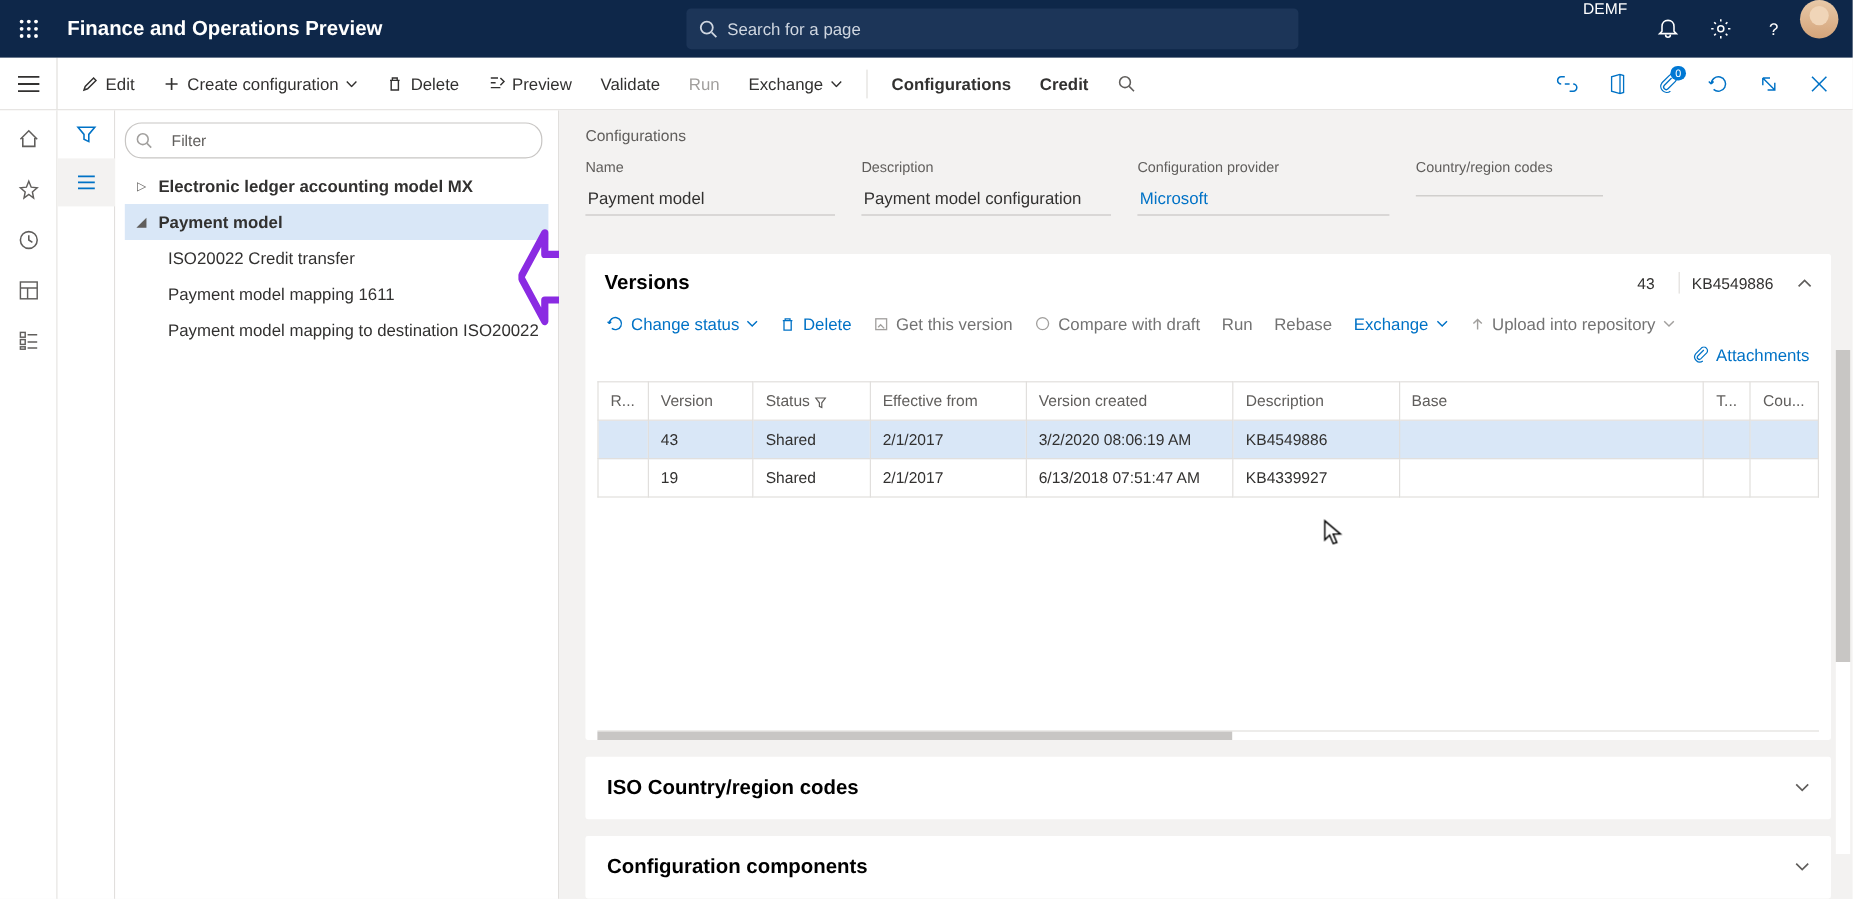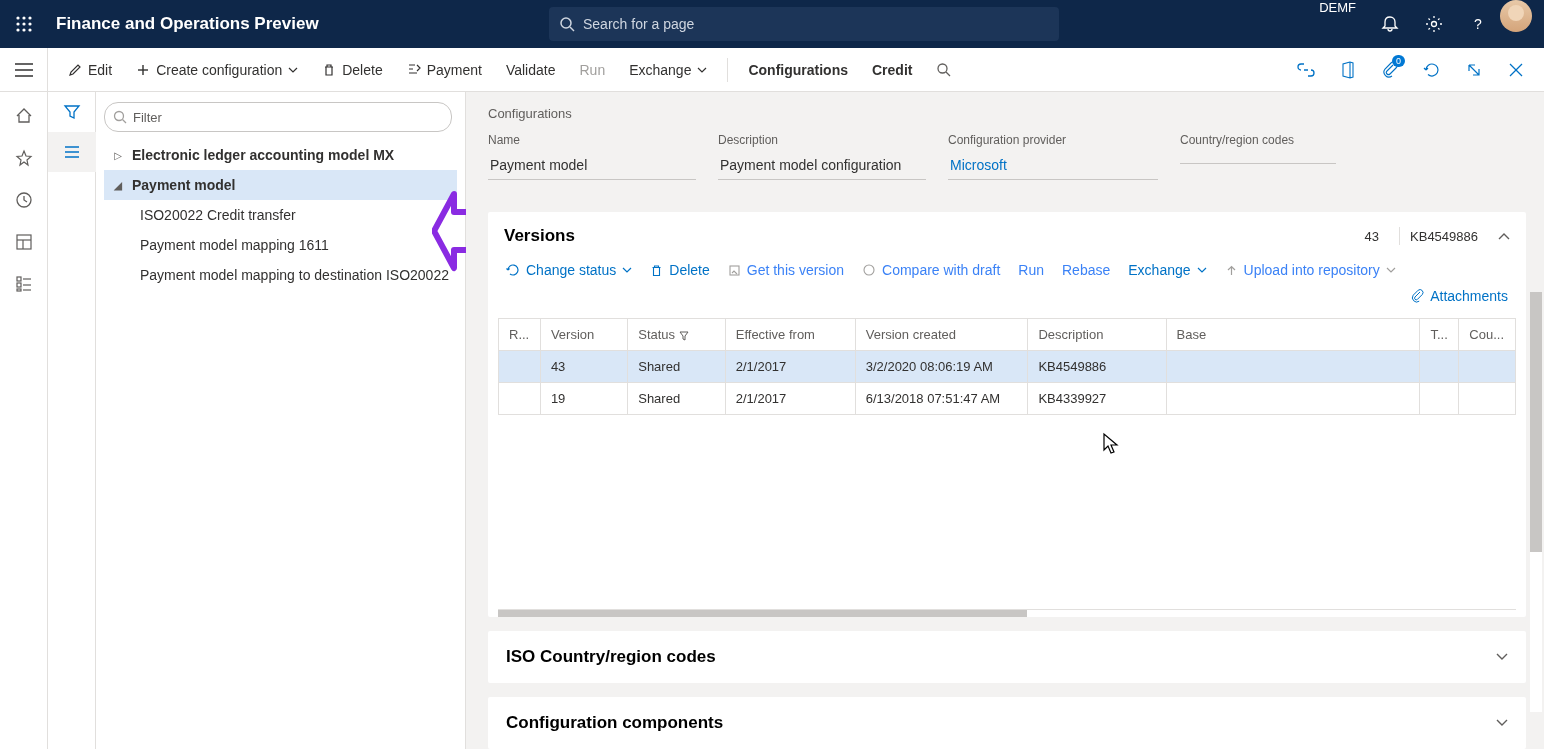--- a/index.html
+++ b/index.html
@@ -2,21 +2,21 @@
 <html><head>
 <meta charset="utf-8">
 <style>
 * { box-sizing: border-box; margin: 0; padding: 0; font-family: "Segoe UI", Arial, sans-serif; }
 body { background: #f3f2f1; overflow: hidden; width: 1544px; height: 749px; }
 
 
 .topbar { background: #0e2749; height: 48px; display: flex; align-items: center; color: #fff; position: relative; }
 .waffle { width: 48px; display:flex; align-items:center; justify-content:center; height:100%; }
 .app-title { font-size: 17px; font-weight: 600; margin-left: 8px; }
-.searchbar { position:absolute; left: 549px; width: 510px; height: 34px; background: #1c3558; border-radius: 4px; display:flex; align-items:center; padding: 0 10px; color:#cfd6e0; }
+.searchbar { position:absolute; left: 572px; width: 510px; height: 34px; background: #1c3558; border-radius: 4px; display:flex; align-items:center; padding: 0 10px; color:#cfd6e0; }
 .searchbar svg { margin-right: 8px; flex-shrink:0; }
 .searchbar span { font-size: 14px; }
 .topright { margin-left:auto; display:flex; align-items:flex-start; height:100%; }
 .topright .txt { font-size:13px; padding: 0 12px; }
 .topright .iconbtn { width:44px; height:48px; display:flex; align-items:center; justify-content:center; }
 .avatar { width:32px; height:32px; border-radius:50%; background: linear-gradient(#e8c9a8,#d4a47a); margin-right:12px; position:relative; overflow:hidden; }
 .avatar::after { content:''; position:absolute; top:5px; left:8px; width:16px; height:16px; background:#f0d5b8; border-radius:50%; }
 
 
 .row2 { height: 44px; background: #fff; border-bottom: 1px solid #e1dfdd; display:flex; align-items:stretch; }
@@ -33,21 +33,21 @@
 .leftrail { position:absolute; top:92px; bottom:0; left:0; width:48px; background:#fff; border-right:1px solid #e1dfdd; display:flex; flex-direction:column; align-items:center; padding-top:4px; gap:2px; }
 .leftrail .ritem { width:48px; height:40px; display:flex; align-items:center; justify-content:center; }
 
 
 .rail2 { position:absolute; top:92px; bottom:0; left:48px; width:48px; background:#fff; border-right:1px solid #e1dfdd; display:flex; flex-direction:column; align-items:center; }
 .rail2 .r2a { width:48px; height:40px; display:flex; align-items:center; justify-content:center; }
 .rail2 .r2b { width:48px; height:40px; display:flex; align-items:center; justify-content:center; background:#f3f2f1; }
 
 
 .treearea { position:absolute; top:92px; bottom:0; left:96px; width:370px; background:#fff; border-right:1px solid #e1dfdd; padding: 10px 8px; }
-.filterbox { display:flex; align-items:center; gap:6px; border:1px solid #c8c6c4; height:30px; width: 348px; padding: 0 8px; border-radius:14px; color:#605e5c; font-size:13px; margin-bottom: 8px; }
+.filterbox { display:flex; align-items:center; gap:16px; border:1px solid #c8c6c4; height:30px; width: 348px; padding: 0 8px; border-radius:14px; color:#605e5c; font-size:13px; margin-bottom: 8px; }
 
 .trow { display:flex; align-items:center; height:30px; font-size:14px; color:#323130; padding-left: 6px; }
 .trow.sel { background:#d9e7f7; font-weight:600; }
 .trow .tri { width:16px; display:flex; justify-content:center; margin-right:6px; font-size:10px; color:#605e5c; }
 .trow.indent1 { padding-left: 36px; }
 
 
 .bigarrow { position:absolute; left: 432px; top: 176px; pointer-events:none; }
 
 
@@ -64,21 +64,21 @@
 .card { background:#fff; border-radius:2px; margin-bottom:14px;margin-top:32px; }
 .cardhdr { display:flex; align-items:center; padding: 14px 16px 10px; }
 .cardhdr h3 { font-size:17px; font-weight:600; flex:0 0 auto; }
 .cardhdr .spacer { flex:1; }
 .cardhdr .meta { font-size:13px; color:#323130; margin-right:10px; }
 .cardhdr .metasep { width:1px; height:18px; background:#e1dfdd; margin: 0 10px; }
 
 .cardactions { display:flex; align-items:center; gap: 2px; padding: 2px 10px 10px; font-size:14px; flex-wrap:wrap; }
 .cardactions .ca { display:flex; align-items:center; gap:6px; padding: 4px 8px; }
 .blue { color:#0072c6; }
-.gray { color:#3b82f6; }
+.gray { color:#737373; }
 
 table.grid { width: 100%; border-collapse:collapse; font-size:13px; }
 table.grid th { text-align:left; font-weight:400; color:#605e5c; padding:8px 10px; border:1px solid #e1dfdd; background:#fff; font-size:13px; white-space:nowrap; }
 table.grid td { padding:8px 10px; border:1px solid #e1dfdd; color:#323130; white-space:nowrap; }
 table.grid tr.selrow td { background:#d9e7f7; }
 .gridwrap { padding: 0 10px 10px; }
 .hscroll { height: 180px; }
 .scrollthumb { height:8px; background:#fff; border-top:1px solid #e1dfdd; position:relative; margin: 4px 10px 10px; }
 .scrollthumb::before { content:''; position:absolute; left:0; width:52%; top:0; bottom:0; background:#c8c6c4; }
 
@@ -169,21 +169,21 @@
     <div class="ab">
       <svg width="14" height="14" viewBox="0 0 14 14">
           <path d="M3 4 h8 M5 4 V2 h4 V4 M4 4 v8 h6 v-8" fill="none" stroke="#323130" stroke-width="1.2"></path>
         </svg>
       <span>Delete</span>
     </div>
     <div class="ab">
       <svg width="14" height="14" viewBox="0 0 14 14">
           <path d="M2 2 L8 2 M2 6 L6 6 M2 10 L10 10 M10 2 L13 5 L10 8" fill="none" stroke="#323130" stroke-width="1.2"></path>
         </svg>
-      <span>Payment</span>
+      <span>Preview</span>
     </div>
     <div class="ab">
       <span>Validate</span>
     </div>
     <div class="ab disabled">
       <span>Run</span>
     </div>
     <div class="ab">
       <span>Exchange</span>
       <svg width="10" height="6" viewBox="0 0 10 6">

